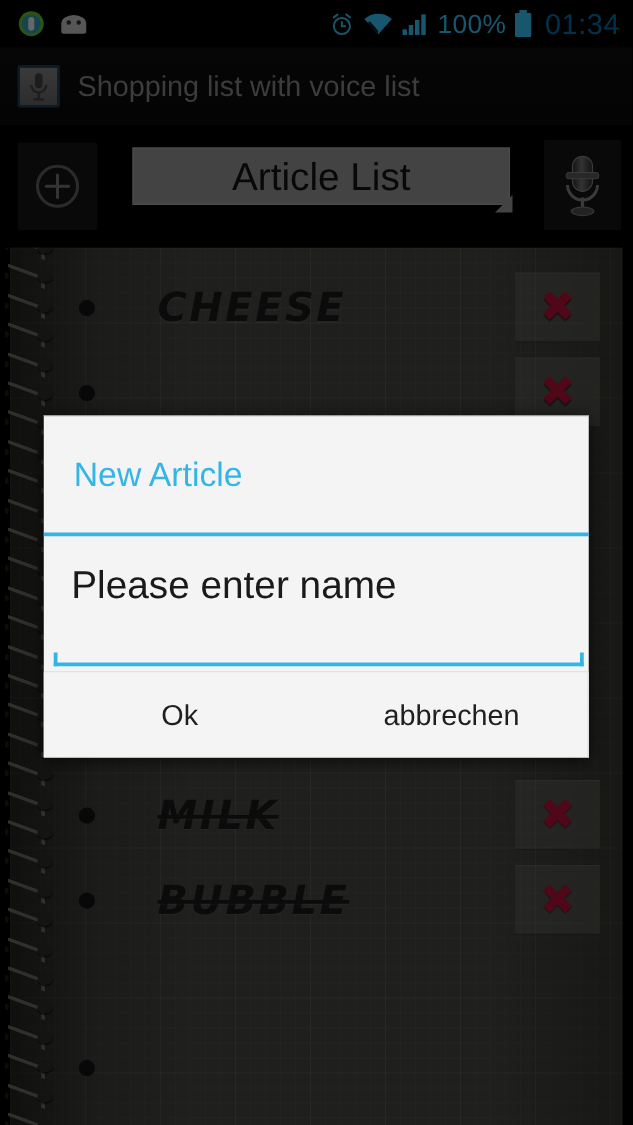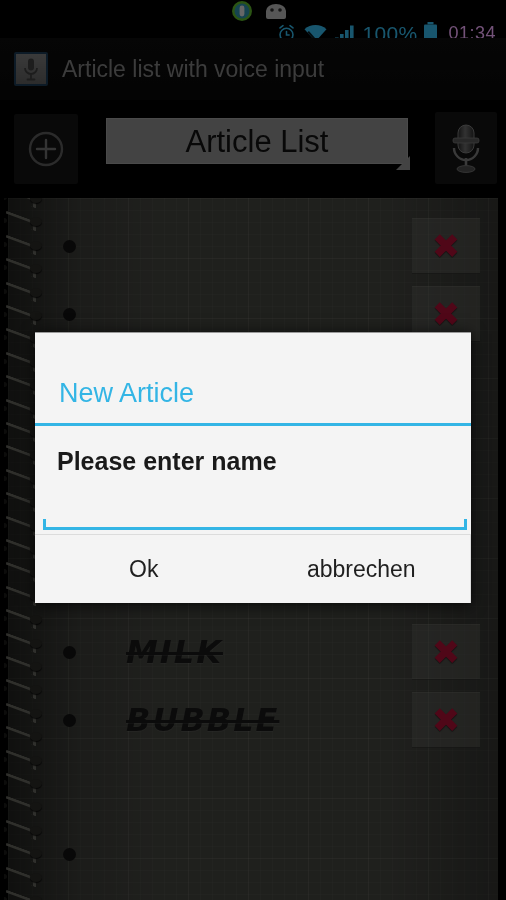--- a/index.html
+++ b/index.html
@@ -6,30 +6,30 @@
   html,body{ background:#000; }
   body{
     width:506px; height:900px;
     font-family:"Liberation Sans", sans-serif;
     overflow:hidden; position:relative;
   }
 
   
   #statusbar{
     position:absolute; left:0; top:0; width:506px; height:38px;
-    background:#000; display:flex; align-items:center;flex-direction:column;
+    background:#000; display:flex; align-items:center;
   }
   #statusbar .left{ display:flex; align-items:center; gap:10px; padding-left:14px; }
   #statusbar .right{
     margin-left:auto; display:flex; align-items:center; gap:6px;
     padding-right:10px; color:#33b5e5;
   }
   .sb-icon{ display:block; }
   .sb-text{ font-size:21px; color:#33b5e5; letter-spacing:.3px; line-height:1; }
-  .sb-clock{ font-size:18px; color:#f0abfc; line-height:1; padding-left:4px; letter-spacing:.5px;}
+  .sb-clock{ font-size:23px; color:#0369a1; line-height:1; padding-left:4px; letter-spacing:.5px;}
 
   
   #titlebar{
     position:absolute; left:0; top:38px; width:506px; height:62px;
     background:linear-gradient(#0d0d0d,#090909);
     display:flex; align-items:center; padding-left:14px;
   }
   #titlebar .app-icon{
     width:34px; height:34px; border:2px solid #1d3a52;
     background:linear-gradient(#7a7a7a,#5d5d5d);
@@ -156,30 +156,30 @@
   #scrim{
     position:absolute; left:0; top:0; width:506px; height:900px;
     background:rgba(0,0,0,.52); z-index:20;
   }
   #dialog{
     position:absolute; left:35px; top:332px; width:436px;
     background:#f4f4f4; z-index:21;
     box-shadow:0 2px 14px rgba(0,0,0,.75);
     border-top:1px solid #9a9a9a;
   }
-  #dlg-title-wrap{ padding:34px 24px 16px 24px;margin-top:13px; }
+  #dlg-title-wrap{ padding:34px 24px 32px 24px; }
   #dlg-title{
     font-size:27px; color:#33b5e5; line-height:1;
   }
   #dlg-title-rule{ height:3px; background:#33b5e5; }
   #dlg-body{ padding:22px 22px 0 22px; height:108px; position:relative; }
   #dlg-input{
     width:100%; border:none; outline:none; background:transparent;
     font-family:"Liberation Sans", sans-serif;
-    font-size:25px; color:#0f172a; padding:0; line-height:1.1;font-weight:bold;
+    font-size:31px; color:#0f172a; padding:0; line-height:1.1;
   }
   #dlg-input::placeholder{ color:#1a1a1a; opacity:1; }
   #dlg-underline{
     position:absolute; left:8px; right:4px; bottom:4px; height:11px;
     border:3px solid #33b5e5; border-top:none;
   }
   #dlg-btn-sep{ height:1px; background:#dcdcdc; }
   #dlg-buttons{ display:flex; height:68px; }
   .dlg-btn{
     flex:1; display:flex; align-items:center; justify-content:center;
@@ -234,21 +234,21 @@
 </div>
 
 <div id="titlebar">
   <div class="app-icon">
     <svg width="18" height="24" viewBox="0 0 18 24">
       <rect x="6" y="1.5" width="6" height="12" rx="3" fill="#3d3d3d"></rect>
       <path d="M3 11a6 6 0 0 0 12 0" fill="none" stroke="#3d3d3d" stroke-width="1.8"></path>
       <path d="M9 17v5M5.5 22.5h7" stroke="#3d3d3d" stroke-width="1.8" fill="none" stroke-linecap="round"></path>
     </svg>
   </div>
-  <span class="title-text">Article list with voice input</span>
+  <span class="title-text">Shopping list with voice list</span>
 </div>
 
 <div id="actionbar">
 
   <div id="add-btn">
     <svg width="42" height="42" viewBox="0 0 42 42">
       <circle cx="21" cy="21" r="16" fill="none" stroke="#5b5b5b" stroke-width="2.4"></circle>
       <path d="M21 12v18M12 21h18" stroke="#6d6d6d" stroke-width="2.4" stroke-linecap="round"></path>
     </svg>
   </div>
@@ -433,20 +433,21 @@
       </div>
       <div class="ring" style="top: 696px;">
         <div class="hole"></div>
         <div class="wire"></div>
         <div class="bead"></div>
       </div>
     </div>
   <div id="rows">
       <div class="list-row" style="top: 14px;">
         <div class="bullet"></div>
+        <div class="item-name">CHEESE</div>
         <div class="del-btn">
           <span class="del-x">✖</span>
         </div>
       </div>
       <div class="list-row" style="top: 82px;">
         <div class="bullet"></div>
         <div class="del-btn">
           <span class="del-x">✖</span>
         </div>
       </div>

